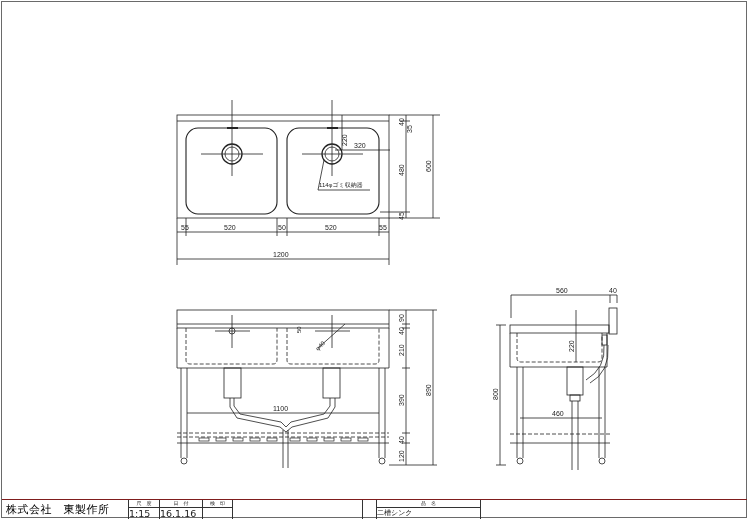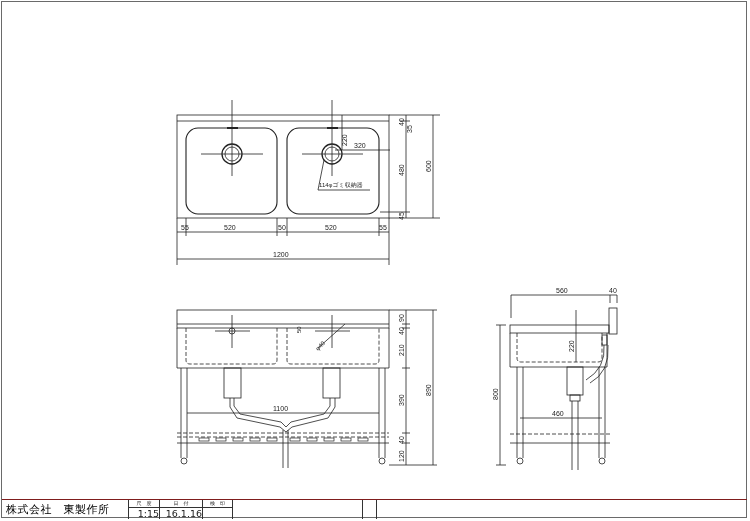--- a/index.html
+++ b/index.html
@@ -4,21 +4,21 @@
 <style>
   html,body{margin:0;padding:0;background:#fff;}
   body{width:750px;height:521px;position:relative;overflow:hidden;font-family:"DejaVu Sans","Liberation Sans",sans-serif;}
   .sheet{position:absolute;left:1px;top:1px;width:746px;height:517px;border:1px solid #6a6a6a;box-sizing:border-box;}
   svg{position:absolute;left:0;top:0;}
   svg text{font-family:"Liberation Sans","DejaVu Sans",sans-serif;fill:#222;}
   .dim{font-size:7px;}
   .tb{position:absolute;left:2px;top:499px;width:745px;height:19px;border-top:1px solid #7f1d1d;display:flex;font-size:10px;}
   .cell{border-right:1px solid #333;box-sizing:border-box;position:relative;}
   .hdr{height:7px;border-bottom:1px solid #333;font-size:5px;line-height:7px;text-align:center;color:#222;}
-  .val{height:11px;line-height:11px;text-align:right;font-size:9.5px;color:#222;}
+  .val{height:11px;line-height:11px;text-align:left;font-size:9.5px;color:#222;}
   .company{font-size:11px;line-height:19px;padding-left:4px;letter-spacing:0.5px;}
 </style>
 </head>
 <body>
 
 <div class="sheet"></div>
 
 <svg width="750" height="521" viewBox="0 0 750 521" stroke="#222" fill="none" stroke-width="0.8">
 
   <g>
@@ -201,13 +201,17 @@
   <div class="cell" style="width:43px">
     <div class="hdr">日　付</div>
     <div class="val">16.1.16</div>
   </div>
   <div class="cell" style="width:30px">
     <div class="hdr">検　印</div>
     <div class="val"></div>
   </div>
   <div class="cell" style="width:130px"></div>
   <div class="cell" style="width:14px"></div>
+  <div class="cell" style="width:104px">
+    <div class="hdr">品　名</div>
+    <div class="val" style="font-size:7px">二槽シンク</div>
+  </div>
 </div>
 
 </body></html>

